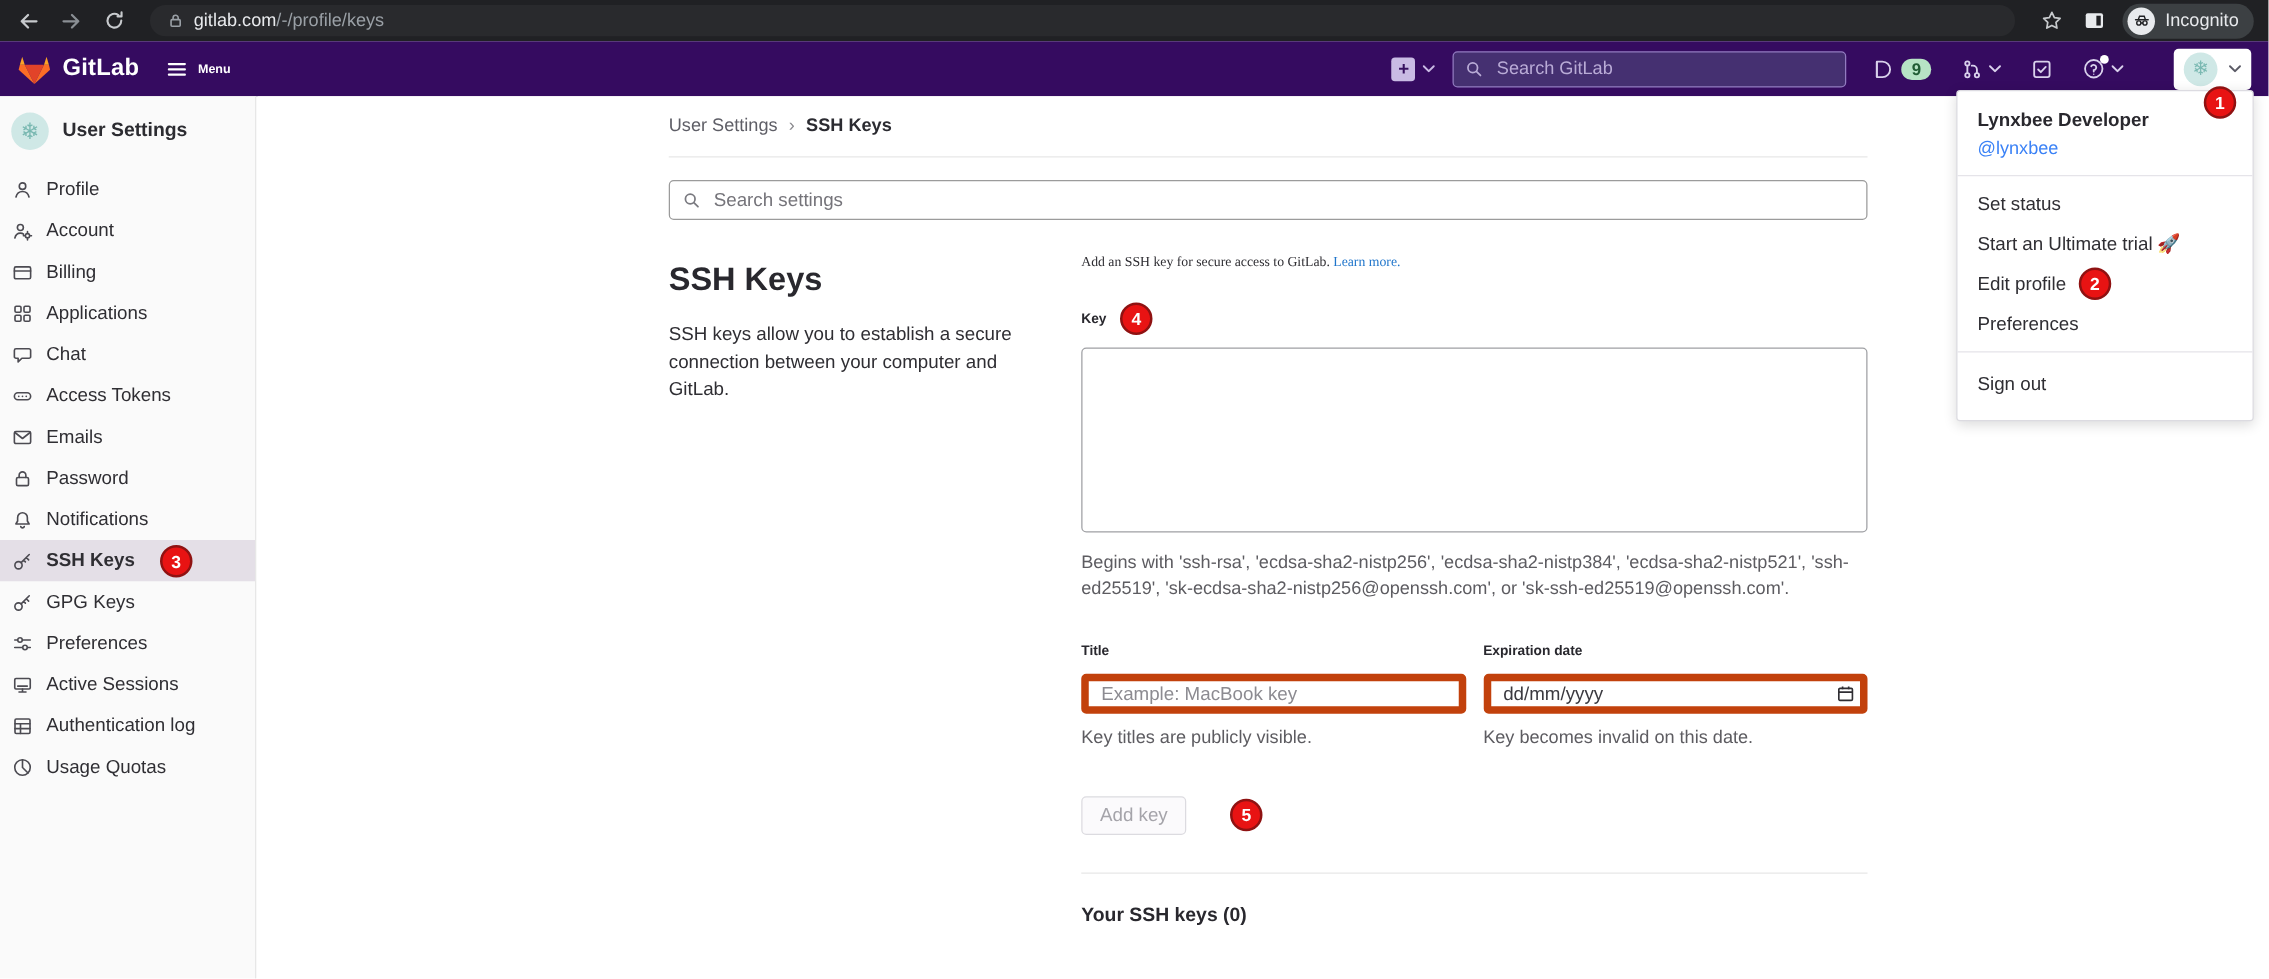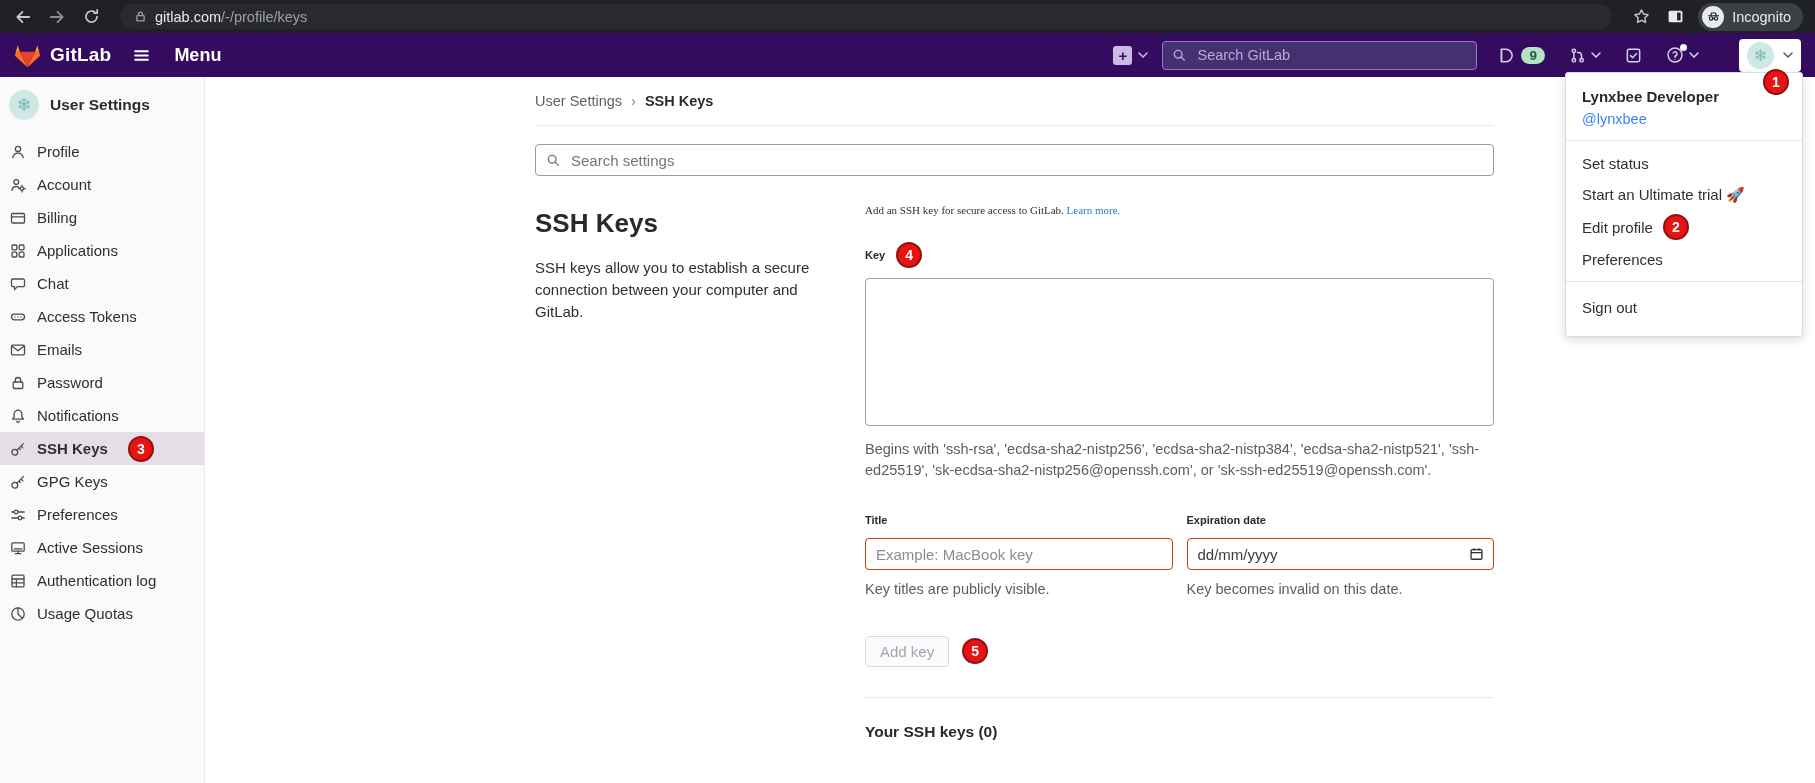--- a/index.html
+++ b/index.html
@@ -13,21 +13,21 @@
   .omnibox .host{color:#e8eaed;}
   .omnibox .path{color:#9aa0a6;}
   .incog-chip{display:flex;align-items:center;gap:8px;background:#3c4043;border-radius:15px;padding:3px 12px 3px 4px;color:#e8eaed;font-size:14.5px;}
   .incog-circle{width:22px;height:22px;border-radius:50%;background:#e8eaed;display:flex;align-items:center;justify-content:center;color:#202124;}
 
   
   .navbar{position:absolute;top:33px;left:0;right:0;height:44px;background:#350b60;display:flex;align-items:center;padding:0 14px;}
   .brand{display:flex;align-items:center;gap:9px;margin-right:22px;}
   .brand-name{color:#fff;font-size:19px;font-weight:600;letter-spacing:.2px;}
   .menu-btn{display:flex;align-items:center;gap:8px;color:#fff;cursor:pointer;}
-  .menu-label{font-size:18px;font-weight:700;margin-left:16px;}
+  .menu-label{font-size:10px;font-weight:700;}
   .nav-spacer{flex:1;}
   .plus-group{display:flex;align-items:center;gap:6px;margin-right:14px;}
   .plus-box{width:19px;height:19px;border-radius:3px;background:#c9bbe4;color:#36105f;font-size:15px;font-weight:700;display:flex;align-items:center;justify-content:center;line-height:1;}
   .nav-search{width:315px;height:29px;background:#453071;border:1px solid #927cc0;border-radius:4px;display:flex;align-items:center;gap:8px;padding:0 9px;margin-right:20px;}
   .nav-search input{flex:1;background:transparent;border:0;outline:none;color:#e6e0f0;font-size:14.5px;font-family:inherit;min-width:0;}
   .nav-search input::placeholder{color:#b9abd6;}
   .nav-icons{display:flex;align-items:center;gap:24px;color:#d9d1ec;}
   .icon-group{display:flex;align-items:center;gap:5px;}
   .green-pill{background:#b7e3c5;color:#215c35;font-size:13.5px;font-weight:700;border-radius:10px;padding:1px 8px;margin-left:2px;}
   .avatar-btn{background:#fff;border-radius:4px;padding:3px 8px;display:flex;align-items:center;gap:9px;margin-left:16px;}
@@ -66,24 +66,24 @@
   .section-title{font-size:16px;font-weight:700;color:#29282e;margin:0 0 13px;}
   .section-desc{font-size:11px;color:#2f2e33;margin:0;font-family:Liberation Serif, serif;}
   .learn-link{color:#1f75cb;text-decoration:none;cursor:pointer;}
   .f-label{font-weight:700;font-size:11px;color:#29282e;}
   .key-label-row{margin-top:26px;display:flex;align-items:center;gap:11px;}
   .key-textarea{margin-top:10px;width:100%;height:148px;border:1px solid #9fa0a4;border-radius:4px;resize:none;font-family:inherit;font-size:15px;padding:8px 10px;outline:none;}
   .help{margin-top:9px;font-size:14.5px;color:#5d5c61;line-height:1.42;}
   .two-col{display:flex;gap:14px;margin-top:30px;}
   .fcol{flex:1;}
   .input-wrap{position:relative;margin-top:10px;}
-  .text-input{width:100%;height:32px;border:1px solid #c2410c;border-radius:4px;padding:0 10px;font-size:15px;font-family:inherit;color:#3b3a40;outline:none;}
+  .text-input{width:100%;height:32px;border:6px solid #c2410c;border-radius:4px;padding:0 10px;font-size:15px;font-family:inherit;color:#3b3a40;outline:none;}
   .text-input::placeholder{color:#8c8b91;}
   .cal-icon{position:absolute;right:10px;top:50%;transform:translateY(-50%);color:#2f2e33;display:flex;cursor:pointer;}
-  .btn-row{margin-top:36px;display:flex;align-items:center;gap:13px;}
+  .btn-row{margin-top:36px;display:flex;align-items:center;gap:35px;}
   .add-key-btn{padding:6px 14px;font-size:15px;color:#a5a4aa;background:#fbfafc;border:1px solid #dcdbe0;border-radius:4px;font-family:inherit;}
   .section-divider{margin-top:30px;border:0;border-top:1px solid #e8e8e8;}
   .keys-title{margin-top:25px;font-size:15.5px;font-weight:700;color:#29282e;}
 
   
   .user-menu{position:absolute;top:72px;left:1565px;width:238px;background:#fff;border:1px solid #dcdbe1;border-radius:3px;box-shadow:0 3px 10px rgba(0,0,0,.14);padding-bottom:4px;}
   .menu-badge{position:absolute;top:-4px;right:13px;}
   .menu-head{padding:15px 16px 13px;}
   .m-name{font-weight:700;font-size:15px;color:#29282e;margin-bottom:6px;}
   .m-user{font-size:14.5px;color:#3b82f6;}

